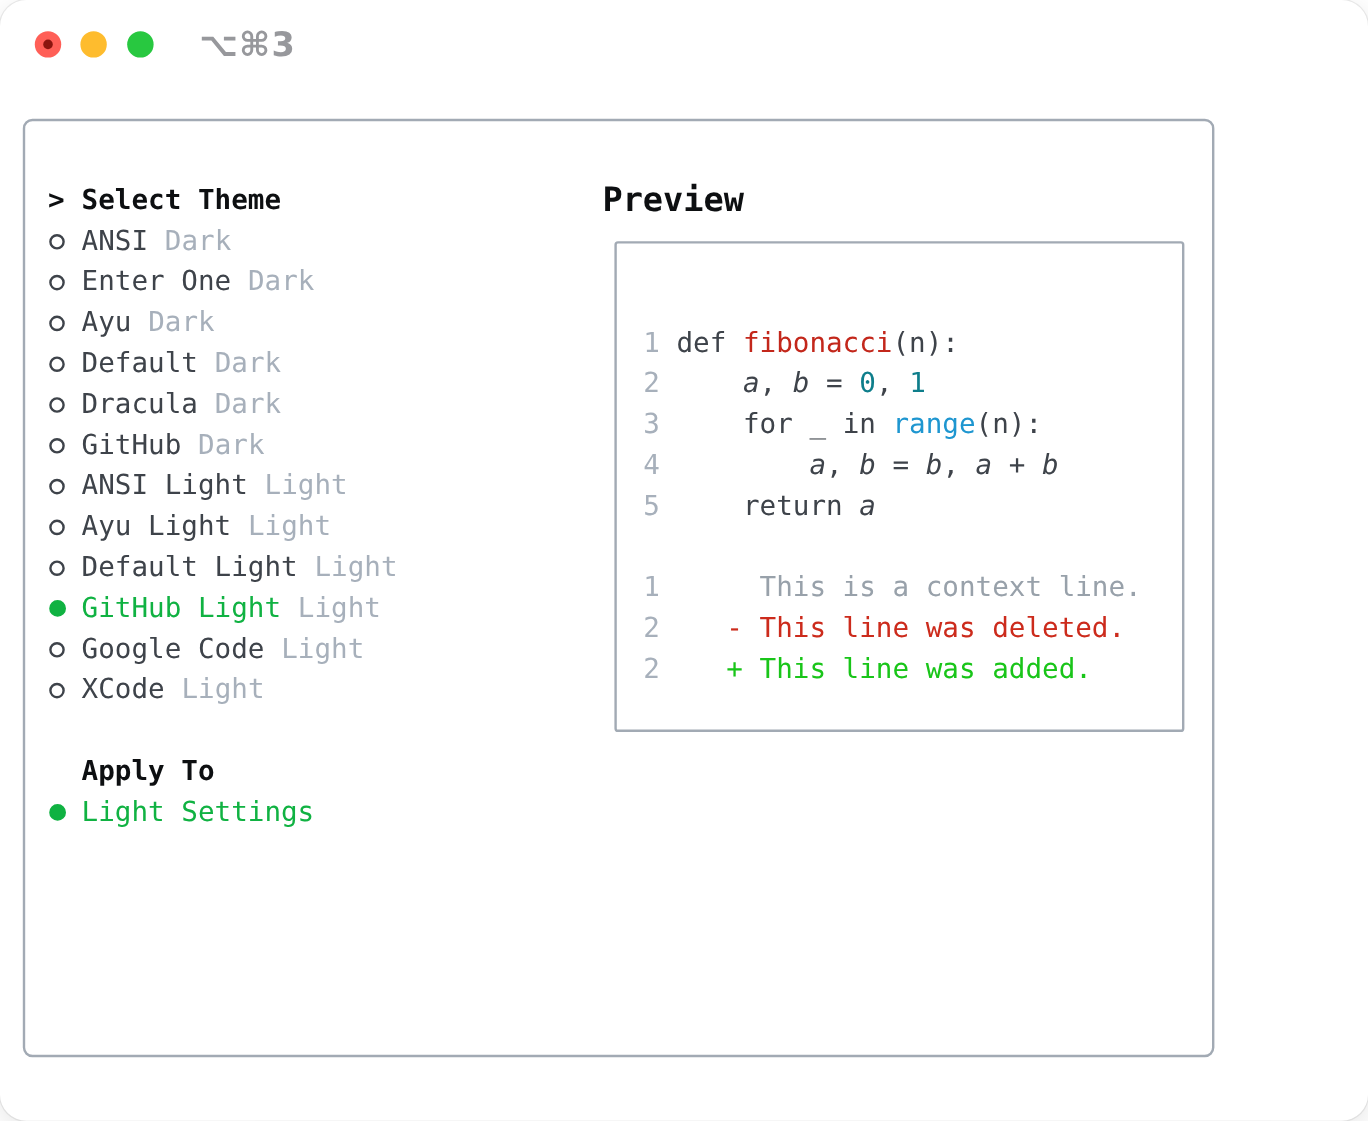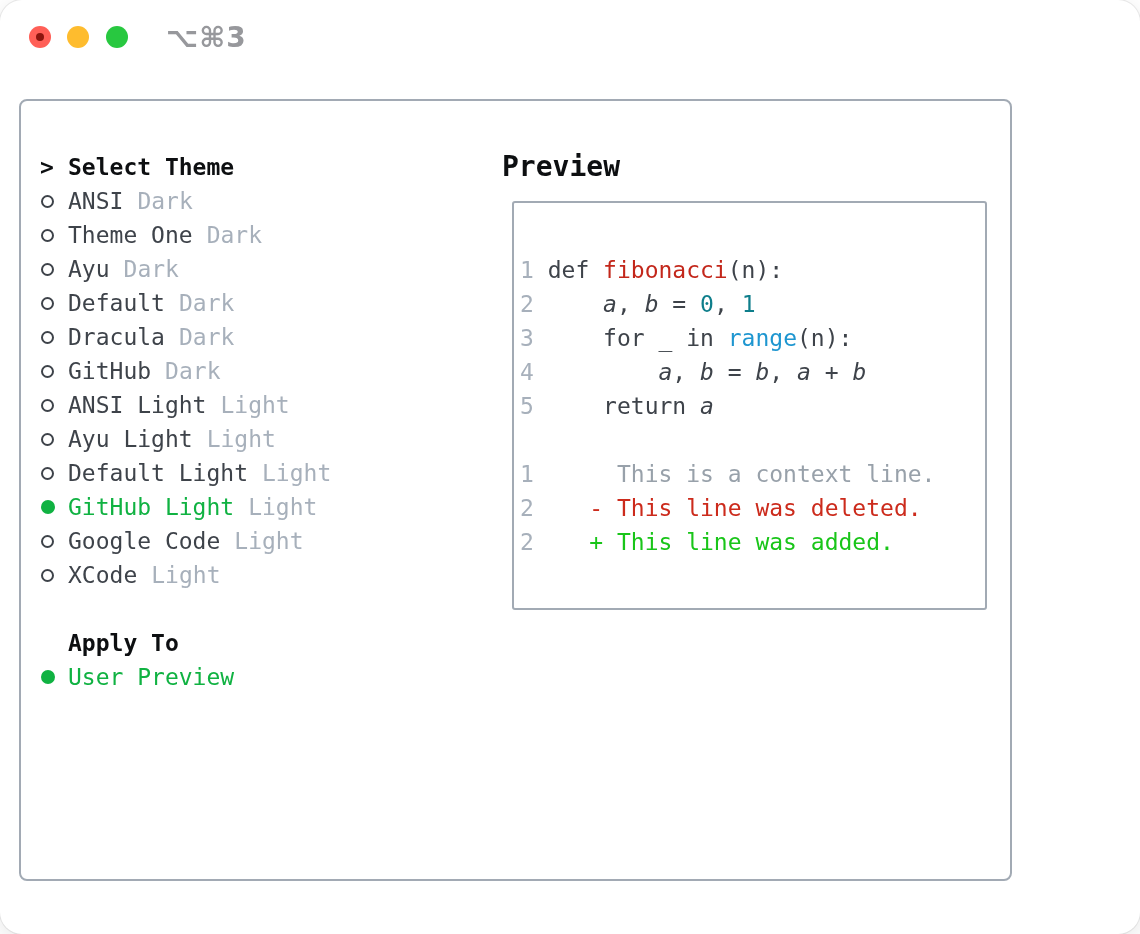--- a/index.html
+++ b/index.html
@@ -33,21 +33,21 @@
   .name{color:var(--text);white-space:pre;}
   .row.selected .name{color:var(--accent-green);}
   .variant{color:var(--muted);margin-left:14px;white-space:pre;}
   .spacer{height:34px;}
   .hint{color:var(--muted);line-height:34px;white-space:normal;}
   
   .preview-title{position:absolute;left:481px;top:49px;height:34px;line-height:34px;
     font-size:28px;font-weight:bold;color:var(--heading);}
   .preview-box{position:absolute;left:491px;top:100px;width:475px;height:409px;
     box-sizing:border-box;border:2px solid var(--panel-border);border-radius:3px;background:#fff;}
-  .preview-box pre{margin:0;padding:50px 0 0 6px;font-family:"DejaVu Sans Mono","Liberation Mono",monospace;
+  .preview-box pre{margin:16px;padding:50px 0 0 6px;font-family:"DejaVu Sans Mono","Liberation Mono",monospace;
     font-size:23px;line-height:34px;}
   .code-line{height:34px;white-space:pre;}
   .tk-lineno{color:var(--lineno);}
   .tk-plain{color:var(--text);}
   .tk-kw{color:var(--text);}
   .tk-fn{color:var(--function-red);}
   .tk-num{color:var(--number-teal);}
   .tk-builtin{color:var(--builtin-blue);}
   .tk-var{color:var(--text);font-style:italic;}
   .tk-ctx{color:var(--diff-context);}
@@ -79,21 +79,21 @@
     <span class="cell">
       <span class="radio"></span>
     </span>
     <span class="name">ANSI</span>
     <span class="variant">Dark</span>
   </div>
           <div class="row">
     <span class="cell">
       <span class="radio"></span>
     </span>
-    <span class="name">Theme One</span>
+    <span class="name">Enter One</span>
     <span class="variant">Dark</span>
   </div>
           <div class="row">
     <span class="cell">
       <span class="radio"></span>
     </span>
     <span class="name">Ayu</span>
     <span class="variant">Dark</span>
   </div>
           <div class="row">
@@ -166,21 +166,21 @@
       <div class="row">
         <span class="cell"></span>
         <span class="hdr">Apply To</span>
       </div>
 
       <div id="apply-list">
           <div class="row selected">
     <span class="cell">
       <span class="radio"></span>
     </span>
-    <span class="name">User Preview</span>
+    <span class="name">Light Settings</span>
   </div>
         </div>
 
       <div class="spacer"></div>
 
     </div>
 
     <div class="preview-title">Preview</div>
 
     <div class="preview-box">

